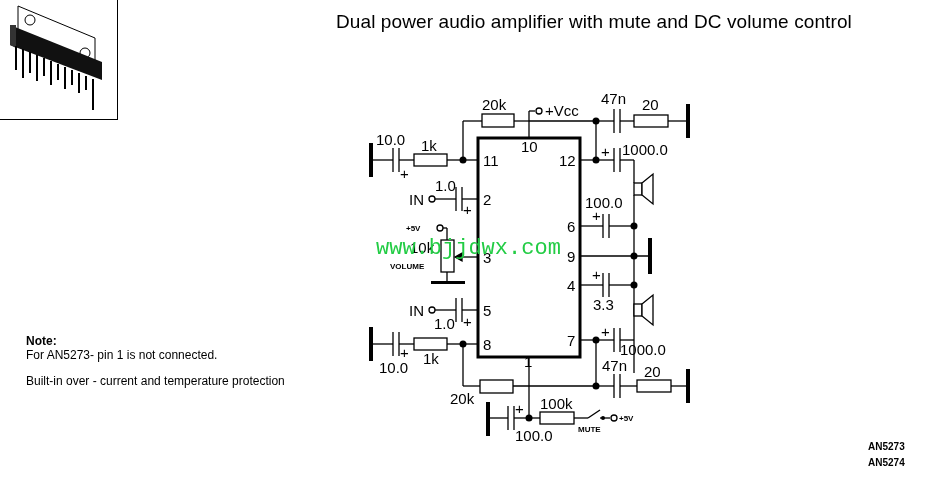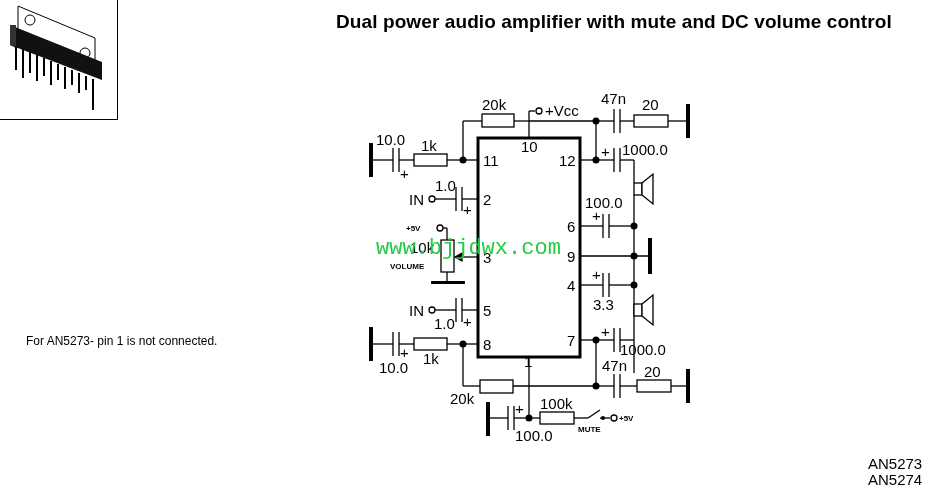--- a/index.html
+++ b/index.html
@@ -1,23 +1,23 @@
 <!DOCTYPE html>
 <html><head>
 <meta charset="utf-8">
 <style>
   html,body{margin:0;padding:0;background:#fff;}
   body{width:948px;height:495px;position:relative;overflow:hidden;font-family:"Liberation Sans",sans-serif;color:#000;}
   .abs{position:absolute;}
-  #title{left:336px;top:11px;font-size:19px;font-weight:bold;white-space:nowrap;letter-spacing:0.1px;}
+  #title{left:336px;top:11px;font-size:19px;font-weight:normal;white-space:nowrap;letter-spacing:0.1px;}
   #pkg-frame{left:0;top:0;width:117px;height:119px;border-right:1px solid #000;border-bottom:1px solid #000;}
   #notes{left:26px;top:334px;font-size:12px;line-height:14px;}
   #notes .h{font-weight:bold;}
   #notes .gap{height:12px;}
-  #partnums{left:868px;top:456px;font-size:15px;line-height:16px;}
+  #partnums{left:868px;top:439px;font-size:10px;line-height:16px;font-weight:bold;}
   svg text{font-family:"Liberation Sans",sans-serif;}
   .lbl{font-size:15px;fill:#000;}
   .sm{font-size:8px;font-weight:bold;fill:#000;}
   .wm{font-family:"Liberation Mono",monospace;font-size:22px;fill:#22cc44;}
 </style>
 </head>
 <body>
 
 <div id="pkg-frame" class="abs">
   <svg width="117" height="119">
@@ -229,20 +229,22 @@
   <text class="lbl" x="593" y="310">3.3</text>
   <text class="lbl" x="601" y="337">+</text>
   <text class="lbl" x="620" y="355">1000.0</text>
   <text class="lbl" x="602" y="371">47n</text>
   <text class="lbl" x="644" y="377">20</text>
 
   <text class="wm" x="376" y="254">www.bjjdwx.com</text>
 </svg>
 
 <div id="notes" class="abs">
+  <div class="h">Note:</div>
   <div>For AN5273- pin 1 is not connected.</div>
   <div class="gap"></div>
+  <div>Built-in over - current and temperature protection</div>
 </div>
 
 <div id="partnums" class="abs">
   <div>AN5273</div>
   <div>AN5274</div>
 </div>
 
 </body></html>

